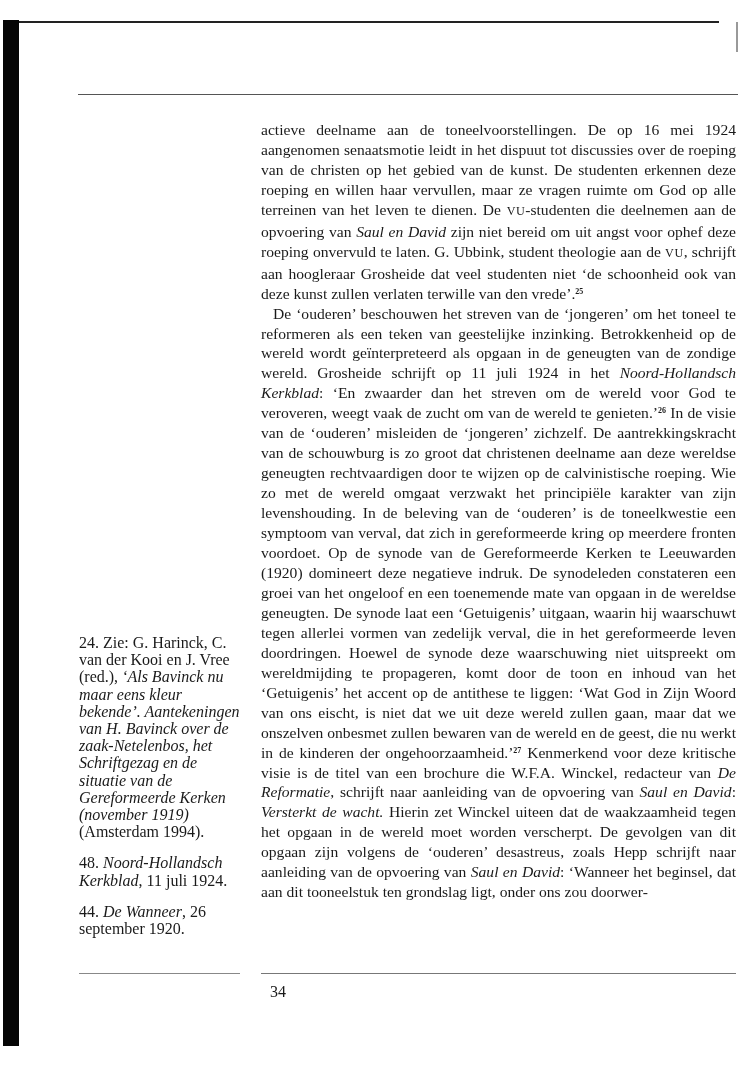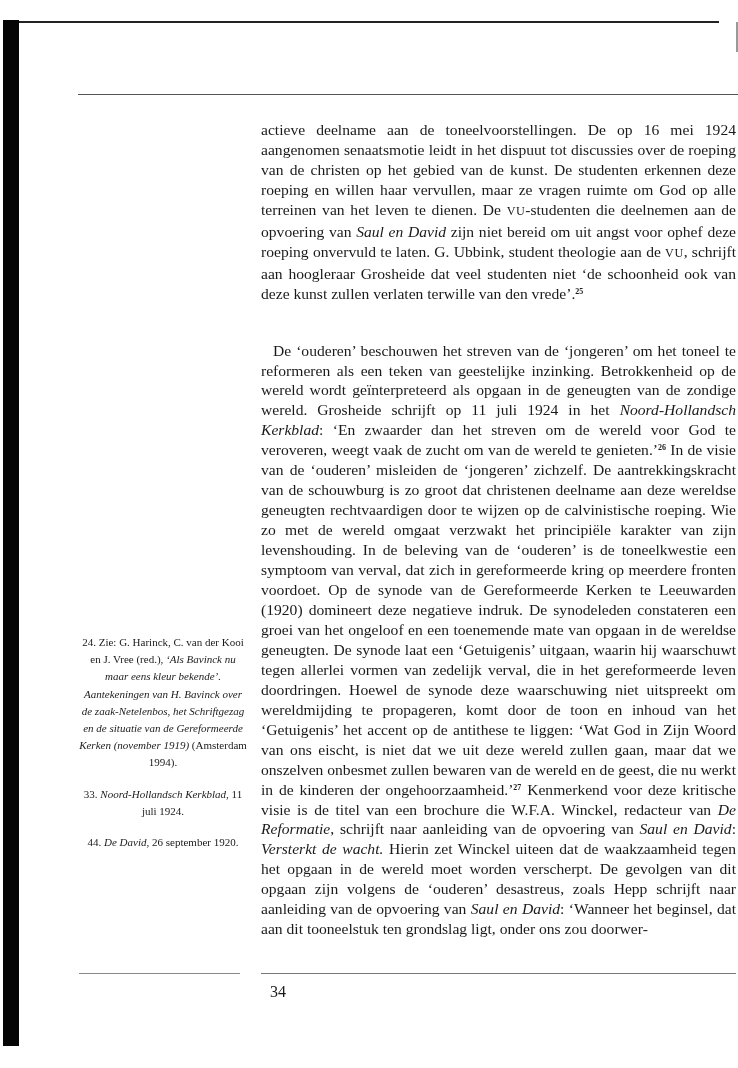--- a/index.html
+++ b/index.html
@@ -5,24 +5,24 @@
   html, body { margin:0; padding:0; background:#ffffff; }
   body { width:738px; height:1068px; position:relative; overflow:hidden;
          font-family:"Liberation Serif", "DejaVu Serif", serif; color:#1a1a1a; }
   .black-bar { position:absolute; left:3px; top:20px; width:16px; height:1026px; background:#050505; }
   .top-rule { position:absolute; left:19px; top:21px; width:700px; height:2px; background:#222; }
   .right-tick { position:absolute; left:736px; top:22px; width:2px; height:30px; background:#999; }
   .header-rule { position:absolute; left:78px; top:94px; width:660px; height:1px; background:#555; }
   .main-text { position:absolute; left:261px; top:120px; width:475px;
                font-size:15.6px; line-height:19.95px; text-align:justify; }
   .main-text p { margin:0; }
-  .main-text p.indent { text-indent:12px;margin-top:37px; }
+  .main-text p.indent { text-indent:12px; }
   .main-text sup { font-size:8px; vertical-align:5px; line-height:0;font-weight:bold; }
   .footnotes { position:absolute; left:79px; top:634px; width:168px;
-               font-size:11px; line-height:17.2px;text-align:center; }
+               font-size:16px; line-height:17.2px; }
   .footnote { margin:0 0 14px 0; }
   .fn-rule { position:absolute; left:79px; top:973px; width:161px; height:1px; background:#888; }
   .main-rule { position:absolute; left:261px; top:973px; width:475px; height:1px; background:#777; }
   .page-number { position:absolute; left:270px; top:983px; font-size:16px; }
   .sc { font-size:0.78em; letter-spacing:0.5px; }
   i { }
 </style>
 </head>
 <body>
 
@@ -31,19 +31,19 @@
 <div class="right-tick"></div>
 <div class="header-rule"></div>
 
 <div class="main-text" id="main-text">
     <p><span>actieve deelname aan de toneelvoorstellingen. De op 16 mei 1924 aangenomen senaatsmotie leidt in het dispuut tot discussies over de roeping van de christen op het gebied van de kunst. De studenten erkennen deze roeping en willen haar vervullen, maar ze vragen ruimte om God op alle terreinen van het leven te dienen. De </span><span class="sc">VU</span><span>-studenten die deelnemen aan de opvoering van </span><i>Saul en David</i><span> zijn niet bereid om uit angst voor ophef deze roeping onvervuld te laten. G. Ubbink, student theologie aan de </span><span class="sc">VU</span><span>, schrijft aan hoogleraar Grosheide dat veel studenten niet ‘de schoonheid ook van deze kunst zullen verlaten terwille van den vrede’.</span><sup>25</sup></p>
     <p class="indent"><span>De ‘ouderen’ beschouwen het streven van de ‘jongeren’ om het toneel te reformeren als een teken van geestelijke inzinking. Betrokkenheid op de wereld wordt geïnterpreteerd als opgaan in de geneugten van de zondige wereld. Grosheide schrijft op 11 juli 1924 in het </span><i>Noord-Hollandsch Kerkblad</i><span>: ‘En zwaarder dan het streven om de wereld voor God te veroveren, weegt vaak de zucht om van de wereld te genieten.’</span><sup>26</sup><span> In de visie van de ‘ouderen’ misleiden de ‘jongeren’ zichzelf. De aantrekkingskracht van de schouwburg is zo groot dat christenen deelname aan deze wereldse geneugten rechtvaardigen door te wijzen op de calvinistische roeping. Wie zo met de wereld omgaat verzwakt het principiële karakter van zijn levenshouding. In de beleving van de ‘ouderen’ is de toneelkwestie een symptoom van verval, dat zich in gereformeerde kring op meerdere fronten voordoet. Op de synode van de Gereformeerde Kerken te Leeuwarden (1920) domineert deze negatieve indruk. De synodeleden constateren een groei van het ongeloof en een toenemende mate van opgaan in de wereldse geneugten. De synode laat een ‘Getuigenis’ uitgaan, waarin hij waarschuwt tegen allerlei vormen van zedelijk verval, die in het gereformeerde leven doordringen. Hoewel de synode deze waarschuwing niet uitspreekt om wereldmijding te propageren, komt door de toon en inhoud van het ‘Getuigenis’ het accent op de antithese te liggen: ‘Wat God in Zijn Woord van ons eischt, is niet dat we uit deze wereld zullen gaan, maar dat we onszelven onbesmet zullen bewaren van de wereld en de geest, die nu werkt in de kinderen der ongehoorzaamheid.’</span><sup>27</sup><span> Kenmerkend voor deze kritische visie is de titel van een brochure die W.F.A. Winckel, redacteur van </span><i>De Reformatie</i><span>, schrijft naar aanleiding van de opvoering van </span><i>Saul en David</i><span>: </span><i>Versterkt de wacht.</i><span> Hierin zet Winckel uiteen dat de waakzaamheid tegen het opgaan in de wereld moet worden verscherpt. De gevolgen van dit opgaan zijn volgens de ‘ouderen’ desastreus, zoals Hepp schrijft naar aanleiding van de opvoering van </span><i>Saul en David</i><span>: ‘Wanneer het beginsel, dat aan dit tooneelstuk ten grondslag ligt, onder ons zou doorwer-</span></p>
   </div>
 
 <div class="footnotes" id="footnotes">
     <div class="footnote"><span>24. Zie: G. Harinck, C. van der Kooi en J. Vree (red.), </span><i>‘Als Bavinck nu maar eens kleur bekende’. Aantekeningen van H. Bavinck over de zaak-Netelenbos, het Schriftgezag en de situatie van de Gereformeerde Kerken (november 1919)</i><span> (Amsterdam 1994).</span></div>
-    <div class="footnote"><span>33. </span><i>Noord-Hollandsch Kerkblad</i><span>, 11 juli 1924.</span></div>
-    <div class="footnote"><span>44. </span><i>De David</i><span>, 26 september 1920.</span></div>
+    <div class="footnote"><span>48. </span><i>Noord-Hollandsch Kerkblad</i><span>, 11 juli 1924.</span></div>
+    <div class="footnote"><span>44. </span><i>De Wanneer</i><span>, 26 september 1920.</span></div>
   </div>
 
 <div class="fn-rule"></div>
 <div class="main-rule"></div>
 <div class="page-number">34</div>
 
 </body></html>

